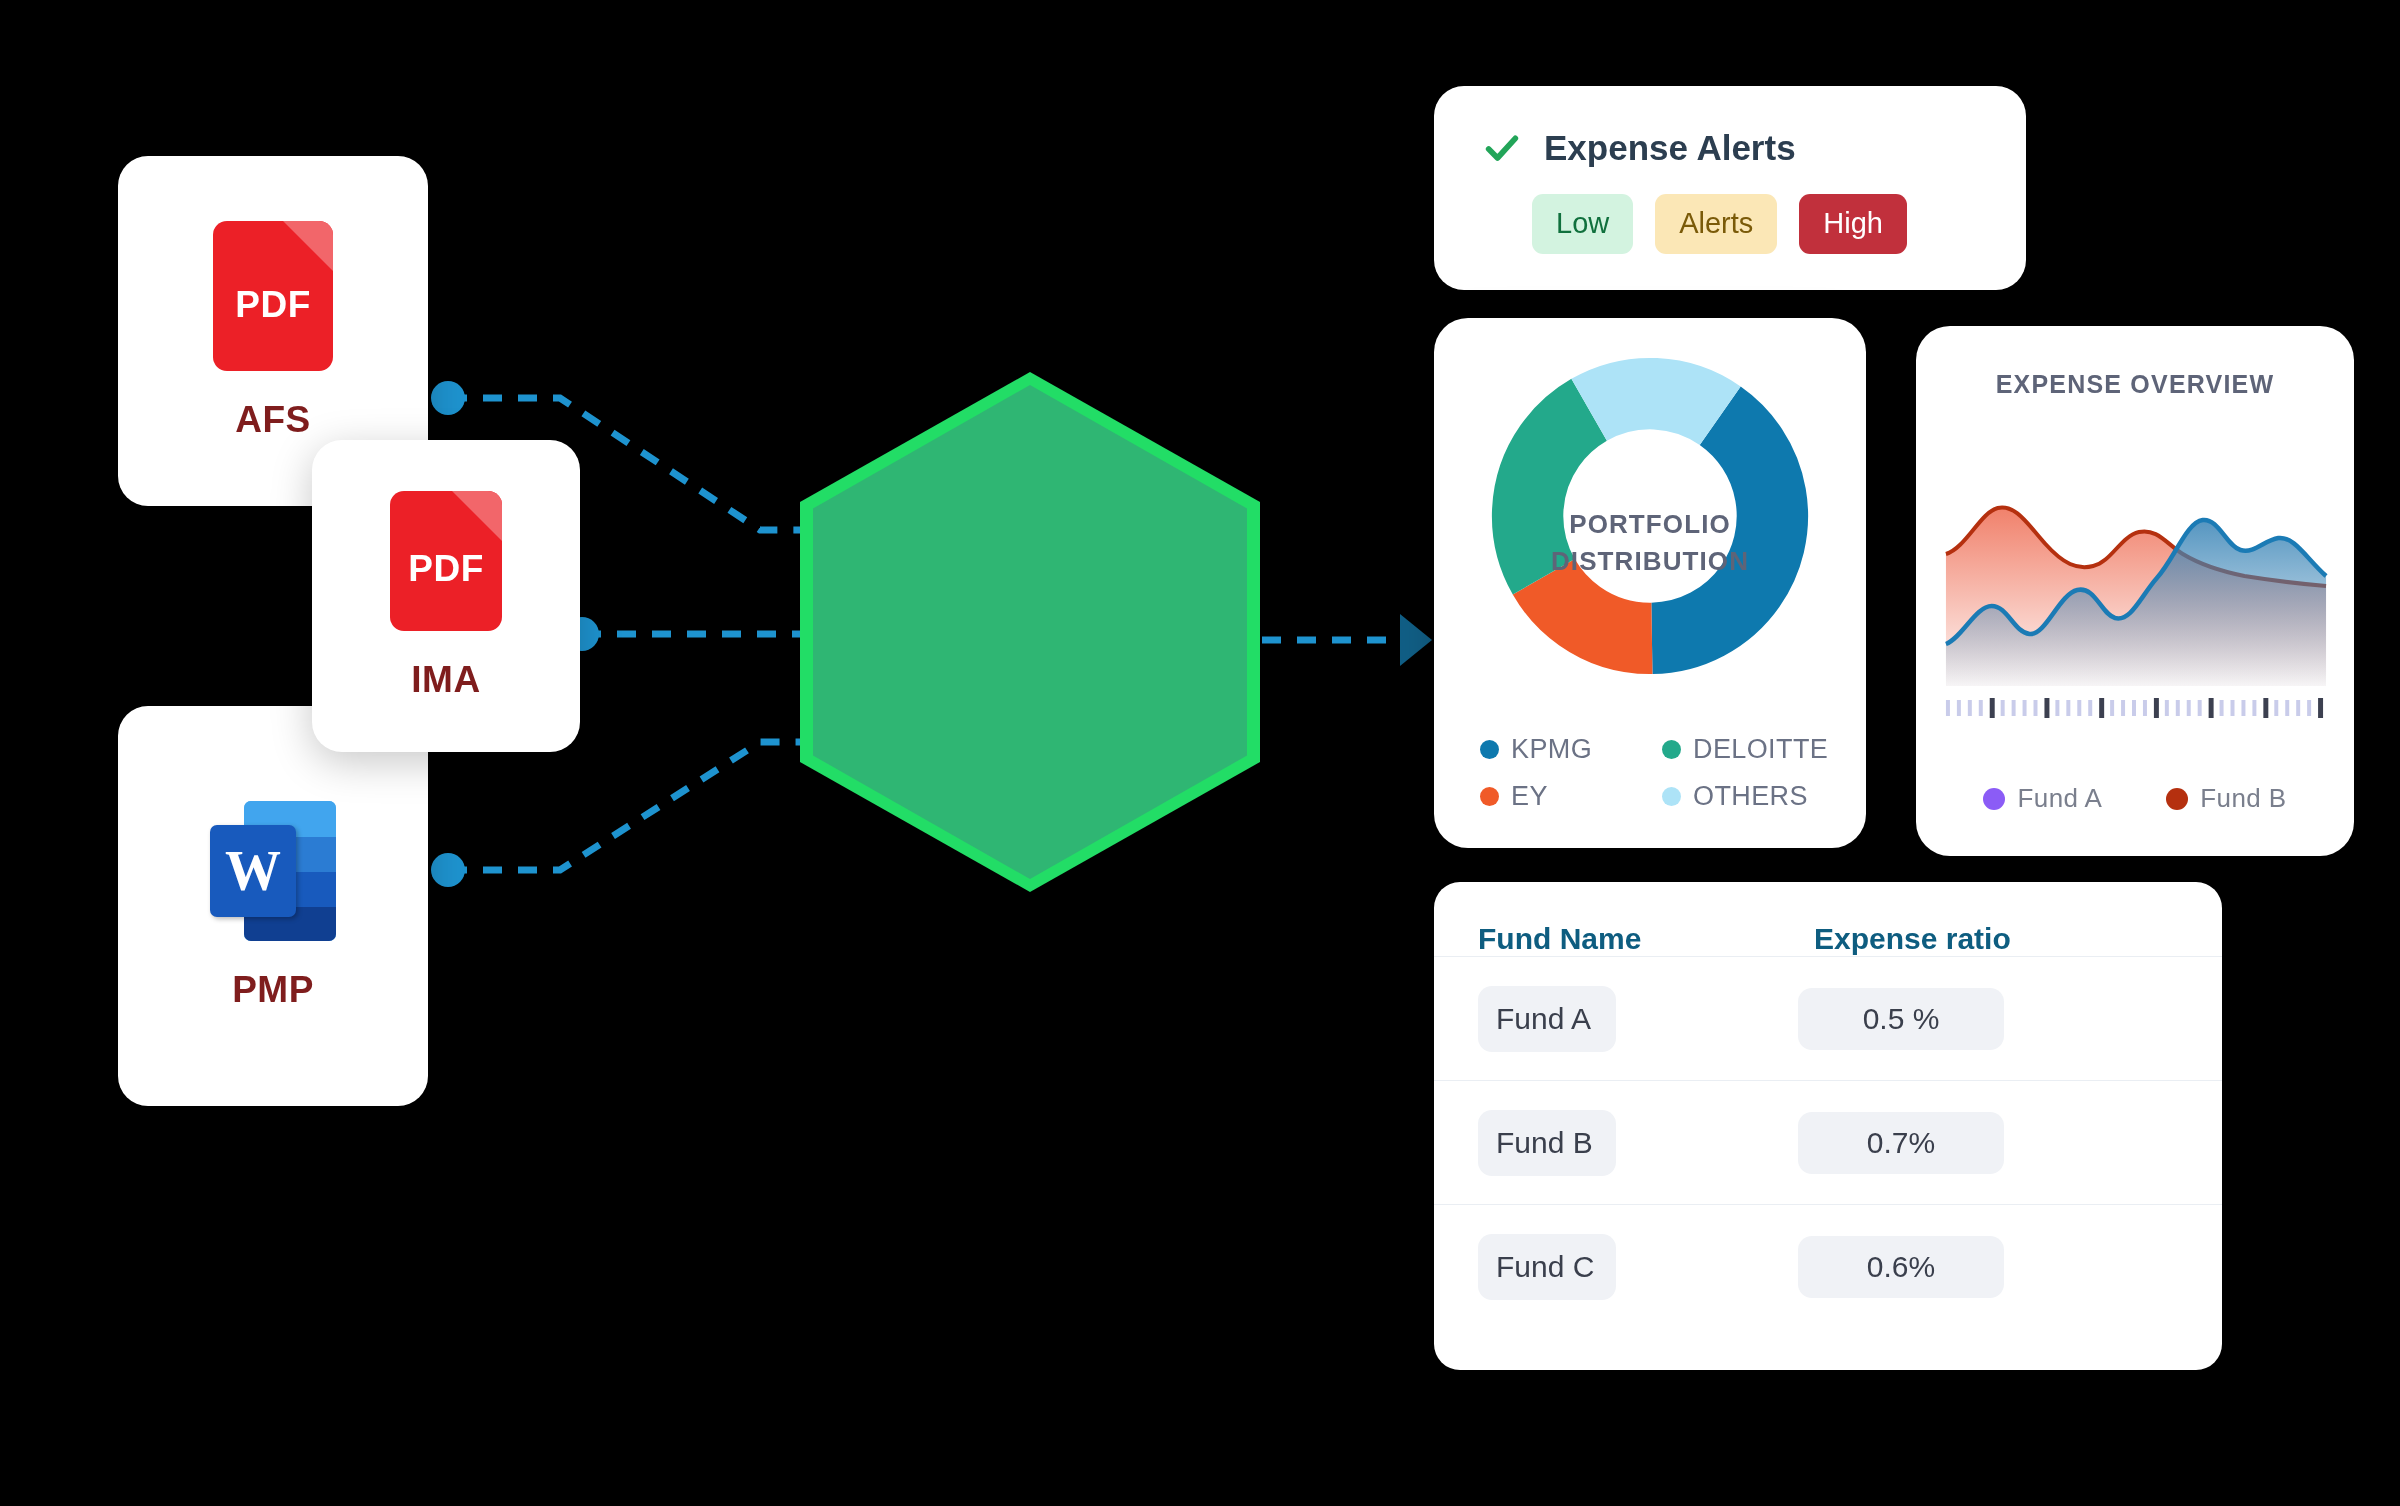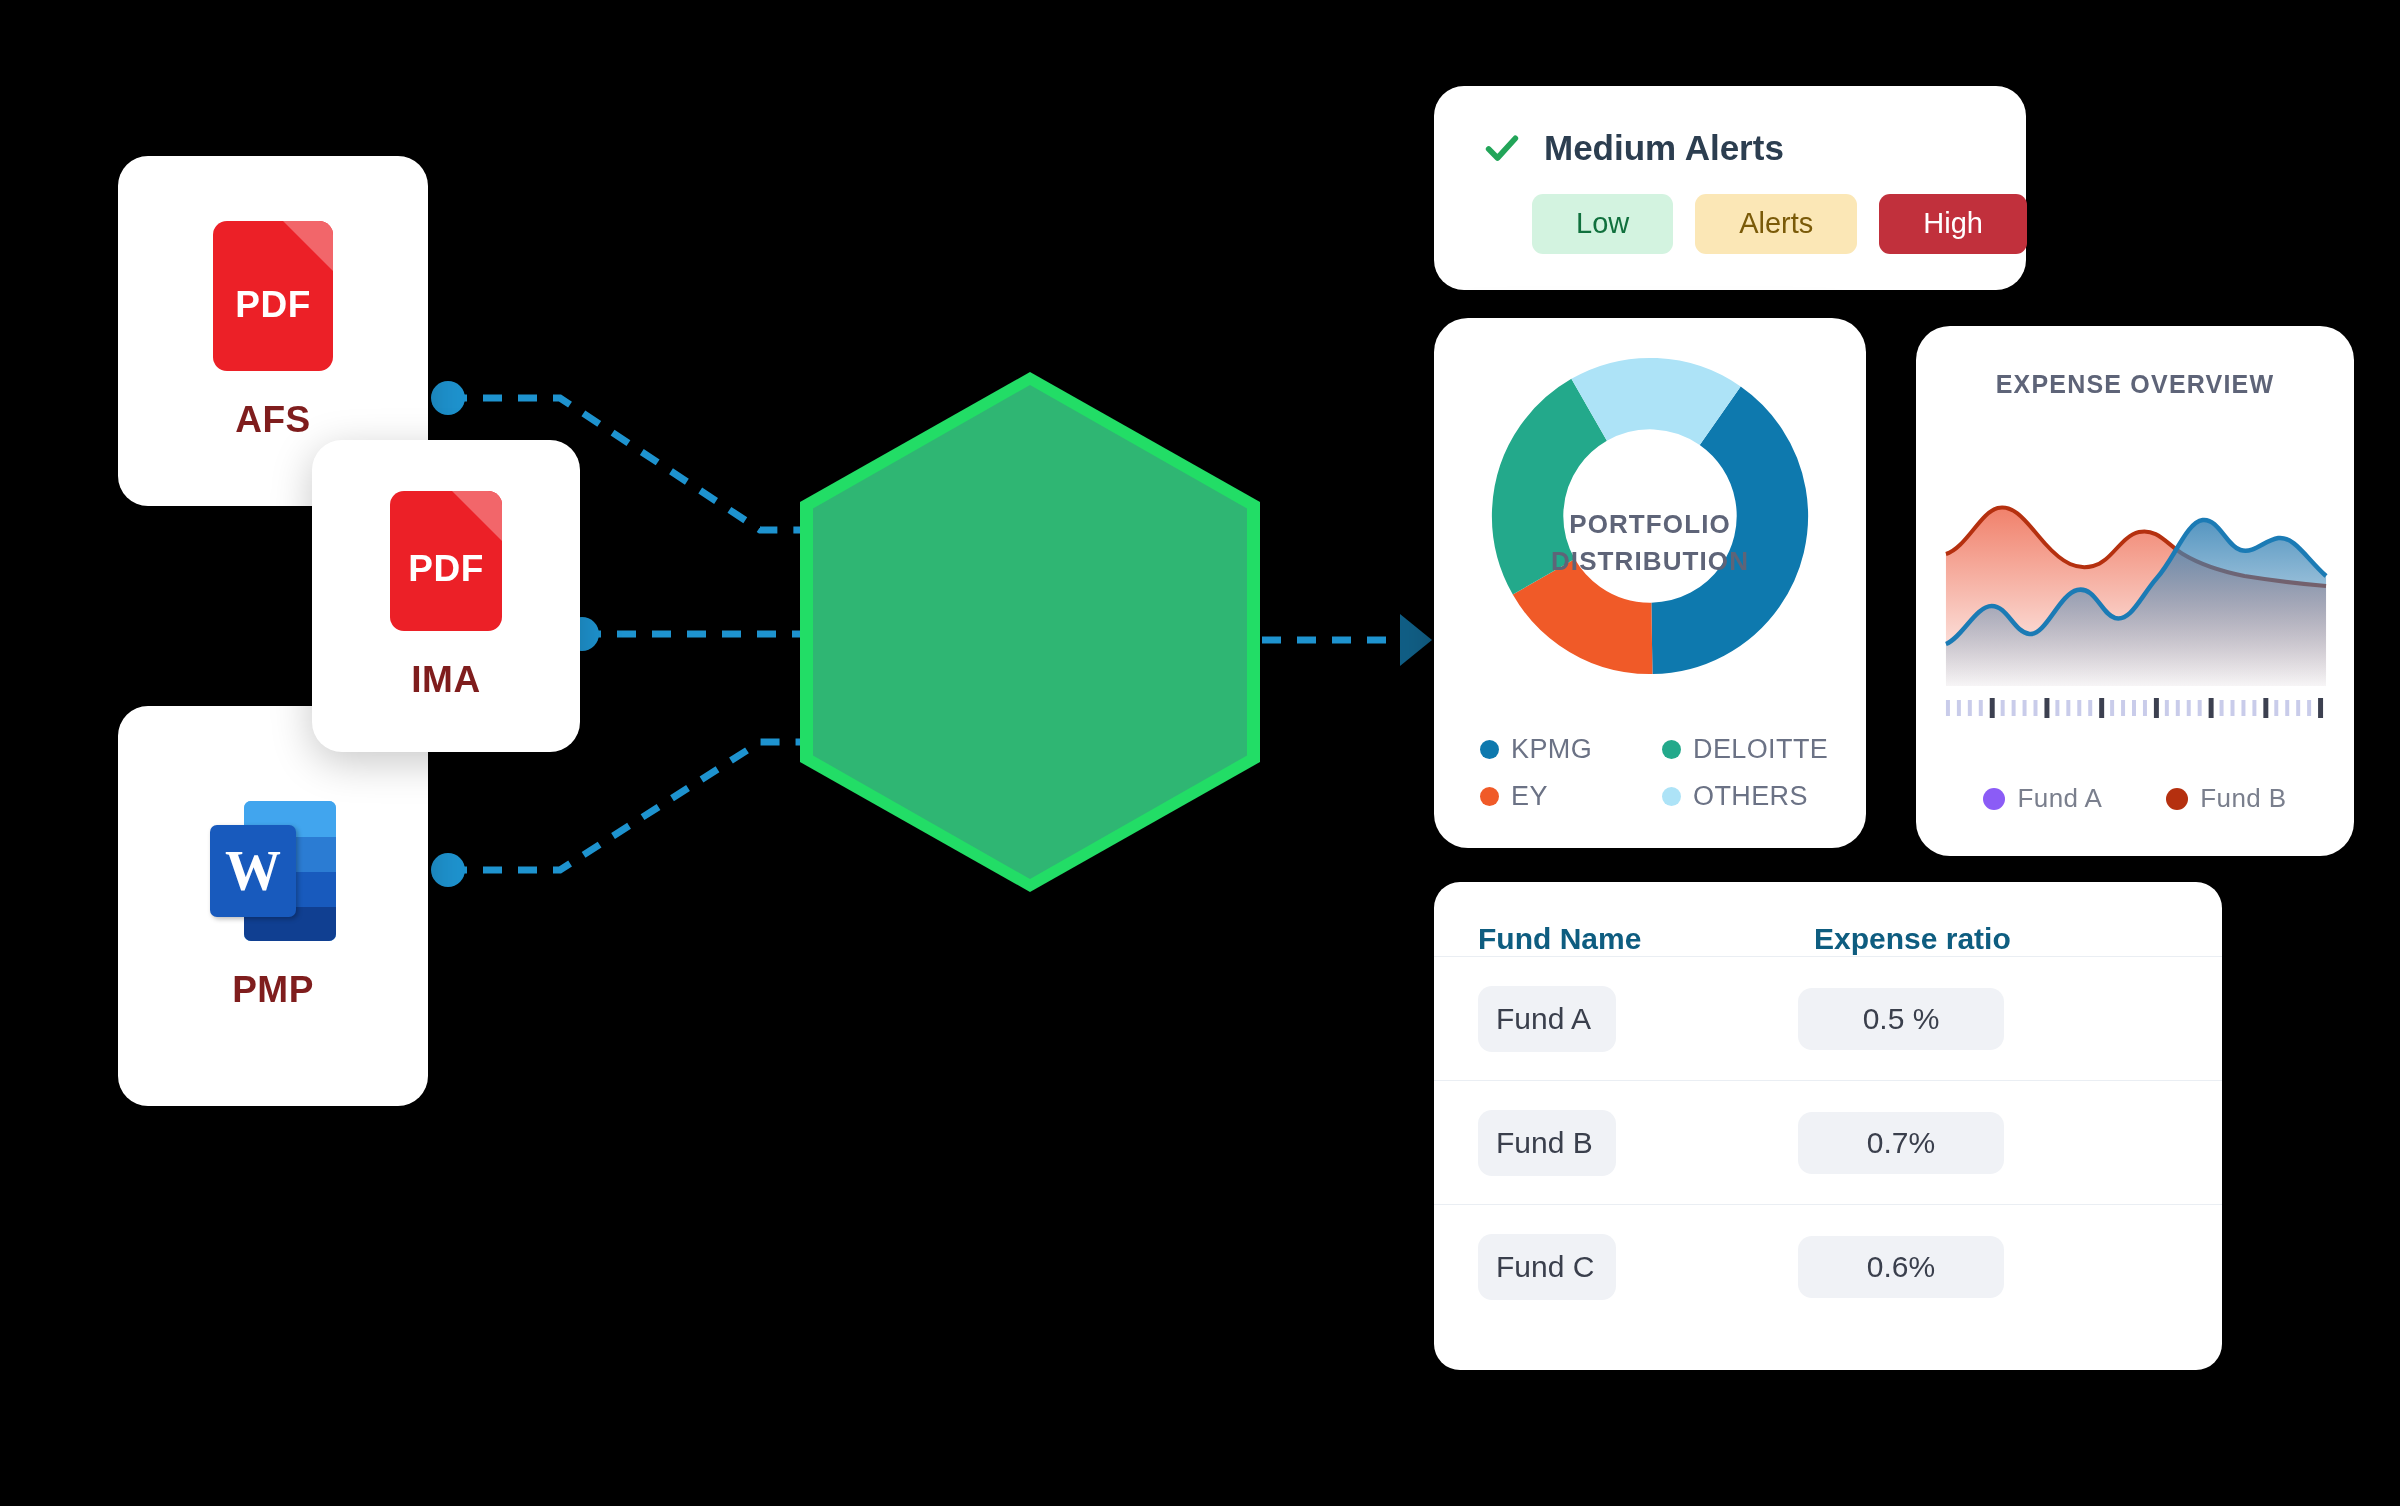--- a/index.html
+++ b/index.html
@@ -83,21 +83,21 @@
     margin-top: 36px; letter-spacing: 0.5px;
   }
 
   
   .alerts-card { left: 1434px; top: 86px; width: 592px; height: 204px; border-radius: 30px; }
   .alerts-head { display: flex; align-items: center; gap: 22px; padding: 42px 0 0 48px; }
   .alerts-title { font-size: 35px; font-weight: 700; color: #2c3e50; }
   .check-icon { width: 40px; height: 40px; display: block; }
   .badges { display: flex; gap: 22px; padding: 26px 0 0 98px; }
   .badge {
-    padding: 11px 44px; border-radius: 11px;
+    padding: 11px 24px; border-radius: 11px;
     font-size: 29px; font-weight: 400; line-height: 1.3;
   }
   .badge-low  { background: #D3F3E0; color: #10703D; }
   .badge-med  { background: #FBE7B6; color: #7A5A08; }
   .badge-high { background: #C1303C; color: #ffffff; }
 
   .donut-card   { left: 1434px; top: 318px; width: 432px; height: 530px; }
   .expense-card { left: 1916px; top: 326px; width: 438px; height: 530px; }
   .table-card   { left: 1434px; top: 882px; width: 788px; height: 488px; border-radius: 26px; }
 
@@ -205,21 +205,21 @@
   <div class="hex-wrap">
     <div class="hex-outer"></div>
     <div class="hex-mid"></div>
   </div>
 
   <div class="card alerts-card">
     <div class="alerts-head">
       <svg class="check-icon" viewBox="0 0 24 24">
         <path d="M4 12.6 L9.3 18 L20 6.2" fill="none" stroke="#22A559" stroke-width="3.4" stroke-linecap="round" stroke-linejoin="round"></path>
       </svg>
-      <span class="alerts-title">Medium Alerts</span>
+      <span class="alerts-title">Expense Alerts</span>
     </div>
     <div class="badges">
       <span class="badge badge-low">Low</span>
       <span class="badge badge-med">Alerts</span>
       <span class="badge badge-high">High</span>
     </div>
   </div>
 
   <div class="card donut-card">
     <svg class="donut-svg" width="340" height="340" viewBox="0 0 100 100">

